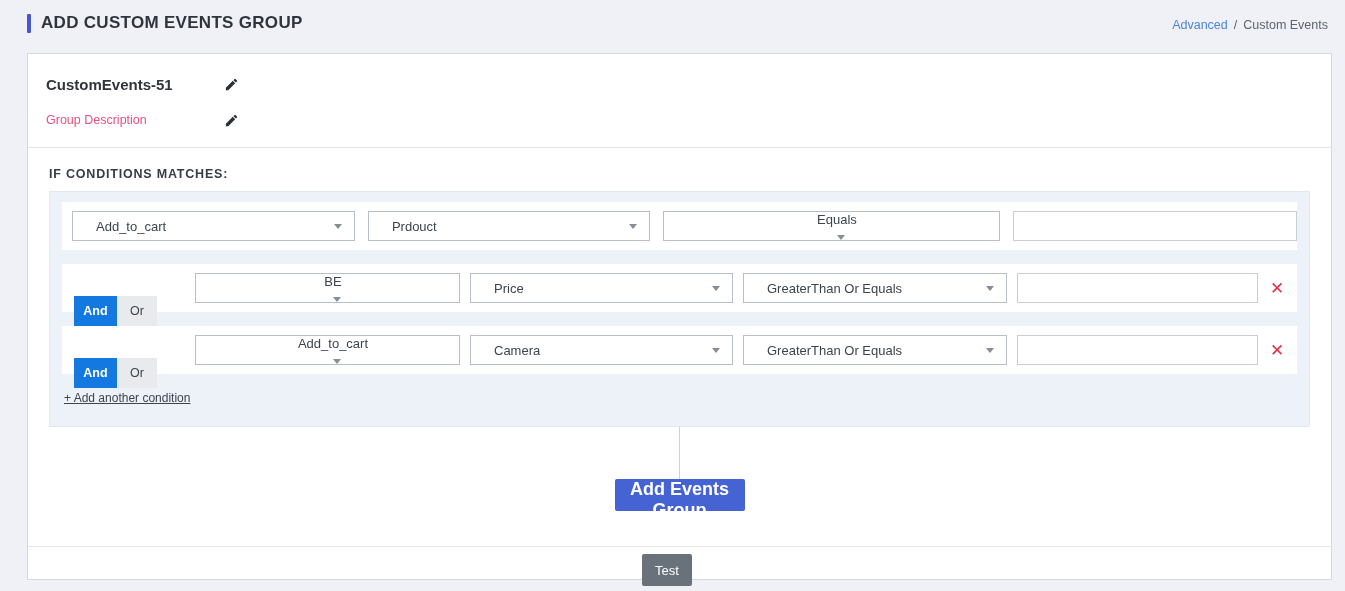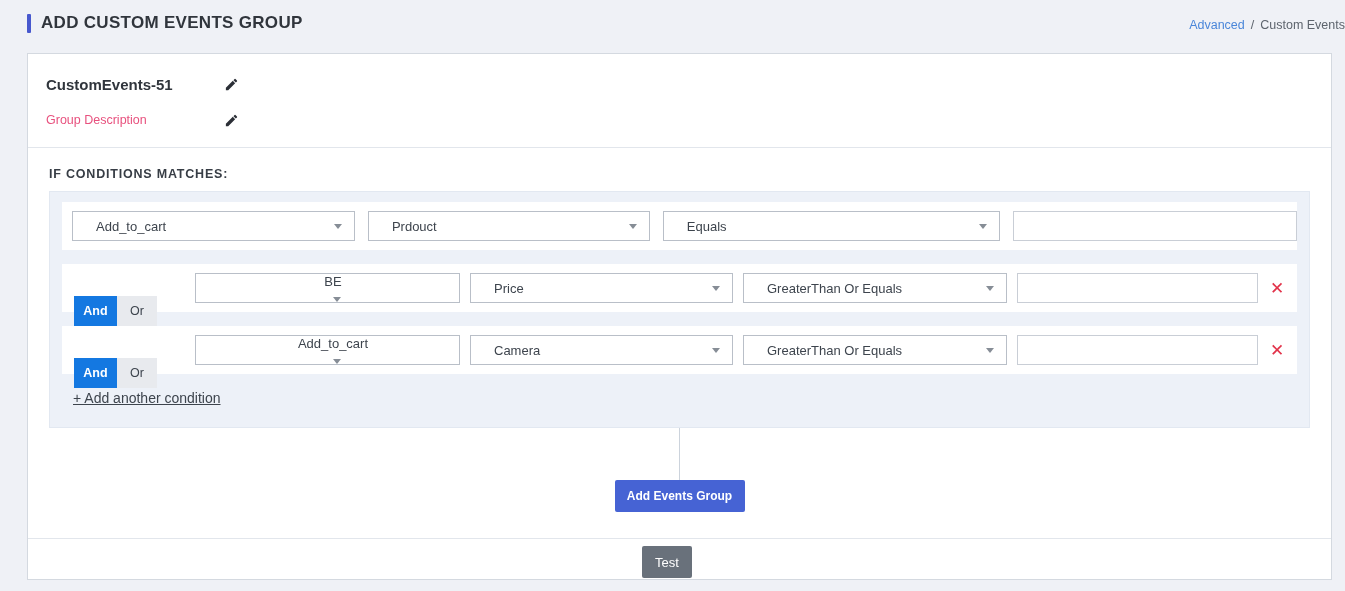--- a/index.html
+++ b/index.html
@@ -6,21 +6,21 @@
   html, body {
     width: 1345px; height: 591px;
     background: #eff1f6;
     font-family: "Liberation Sans", sans-serif;
     overflow: hidden;
   }
   
   .top-header {
     height: 45px;
     display: flex; justify-content: space-between; align-items: flex-start;
-    padding: 13px 0 0 27px;
+    padding: 13px 17px 0 27px;
   }
   .title-wrap { display: flex; align-items: center; }
   .accent-bar {
     width: 4px; height: 19px; background: #4758ce; border-radius: 1px;
     margin-right: 10px;
   }
   .page-title {
     font-size: 17px; font-weight: 700; color: #30353c; letter-spacing: 0.3px;
     line-height: 20px;
   }
@@ -86,47 +86,47 @@
     font-size: 13px; color: #3d444d;
     cursor: pointer;
   }
   .caret {
     width: 0; height: 0;
     border-left: 4px solid transparent;
     border-right: 4px solid transparent;
     border-top: 5px solid #868d96;
     margin-left: 8px;
   }
-  .w-e1 { width: 295px; } .w-a1 { width: 294px; } .w-o1 { width: 352px; }
+  .w-e1 { width: 295px; } .w-a1 { width: 294px; } .w-o1 { width: 352px; flex-direction: column; }
   .w-e2 { width: 265px; flex-direction: column; } .w-a2 { width: 263px; } .w-o2 { width: 264px; }
   .value-input {
     height: 30px; border: 1px solid #c9ced6; background: #fff;
     font-family: "Liberation Sans", sans-serif; font-size: 13px; color: #3d444d;
     padding: 0 8px; outline: none;
   }
   .w-v1 { width: 297px; } .w-v2 { width: 241px; }
   .remove-btn {
     background: none; border: none; cursor: pointer;
     margin-left: 2px; padding: 0;
     font-size: 17px; line-height: 17px; color: #e2334a;
   }
   .add-cond-link {
-    display: inline-block; margin: 17px 0 0 11px;
-    font-size: 14px; color: #3d444d; text-decoration: underline;
+    display: inline-block; margin: 17px 0 0 2px;
+    font-size: 12px; color: #3d444d; text-decoration: underline;
     line-height: 14px; cursor: pointer;
   }
   
   .connector { width: 1px; height: 52px; background: #ccd3dc; margin: 0 auto; }
   .add-group-row { text-align: center; }
   .add-group-btn {
     width: 130px; height: 32px;
     background: #4663d4; color: #ffffff;
     border: none; border-radius: 2px; cursor: pointer;
     font-family: "Liberation Sans", sans-serif;
-    font-size: 12px; font-weight: 700;
+    font-size: 18px; font-weight: 700;
   }
   .footer-divider { border: none; border-top: 1px solid #e2e6ec; margin-top: 26px; }
   .card-footer {
     height: 46px; display: flex; justify-content: center; align-items: center;
     padding-right: 25px;
   }
   .test-btn {
     width: 50px; height: 32px;
     background: #69717b; color: #ffffff;
     border: none; border-radius: 2px; cursor: pointer;

